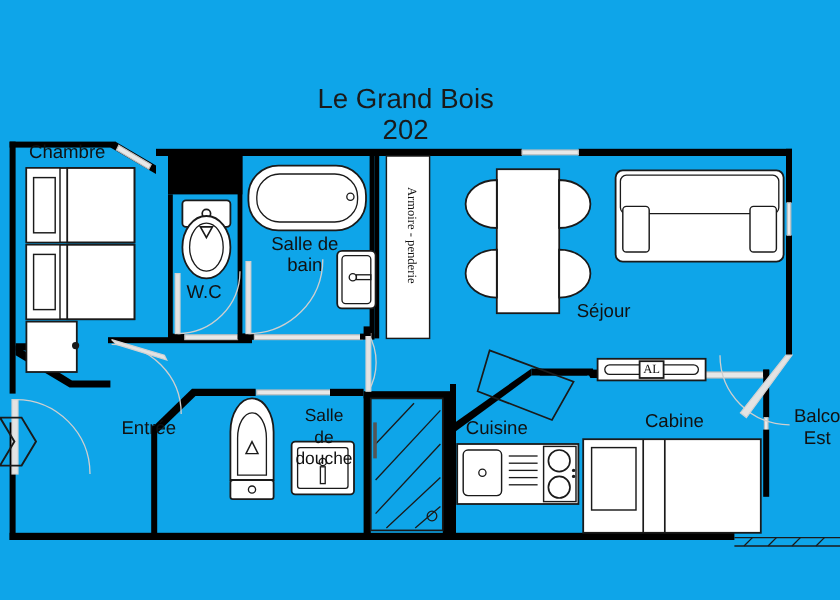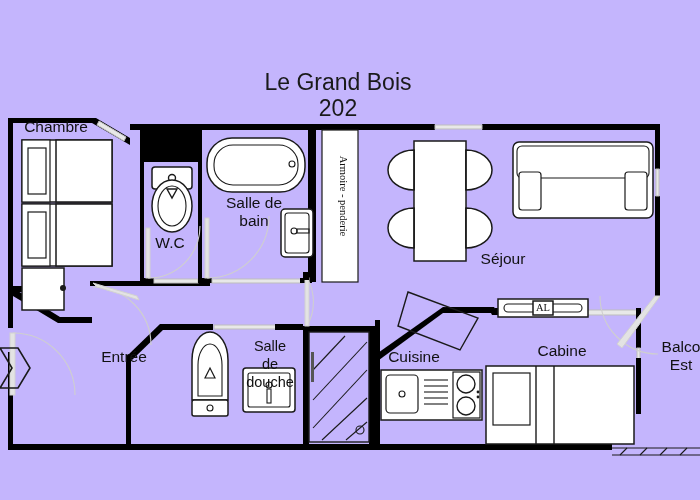--- a/index.html
+++ b/index.html
@@ -1,18 +1,18 @@
 <!DOCTYPE html>
 <html><head>
 <meta charset="utf-8">
 <style>
   html,body{margin:0;padding:0;background:#ffffff;}
   body{width:700px;height:500px;overflow:hidden;
        font-family:"Liberation Sans", sans-serif;color:#000;}
-  #plan{position:relative;width:700px;height:500px;background:#c4b5fd;}
+  #plan{position:relative;width:700px;height:500px;background:#0ea5e9;}
   svg{display:block;}
   .ttl{font-family:"Liberation Sans",sans-serif;font-size:23px;fill:#1a1a1a;text-anchor:middle;}
   .ttl2{font-family:"Liberation Sans",sans-serif;font-size:23px;fill:#1a1a1a;text-anchor:middle;}
   .rm{font-family:"Liberation Sans",sans-serif;font-size:15.5px;fill:#111;text-anchor:middle;}
   .rmsm{font-family:"Liberation Sans",sans-serif;font-size:14.5px;fill:#111;text-anchor:middle;}
   .vert{font-family:"Liberation Serif",serif;font-size:10.5px;fill:#111;text-anchor:middle;}
   .wall{fill:#000;}
   .thin{fill:none;stroke:#1a1a1a;stroke-width:1.1;}
   .thin2{fill:none;stroke:#1a1a1a;stroke-width:1.4;}
   .furn{fill:#fff;stroke:#1a1a1a;stroke-width:1.2;}

